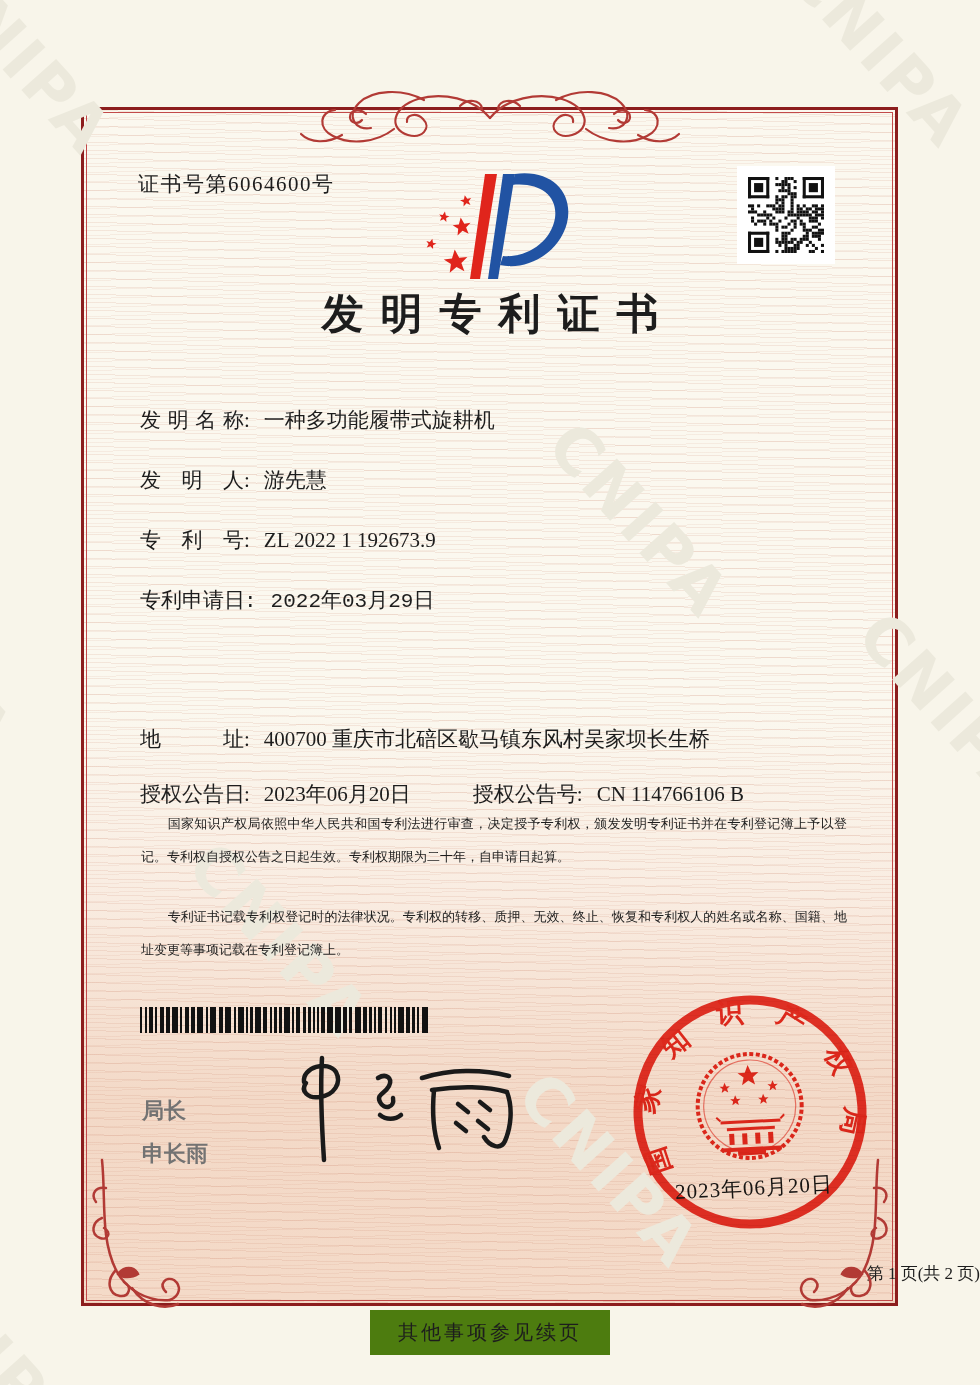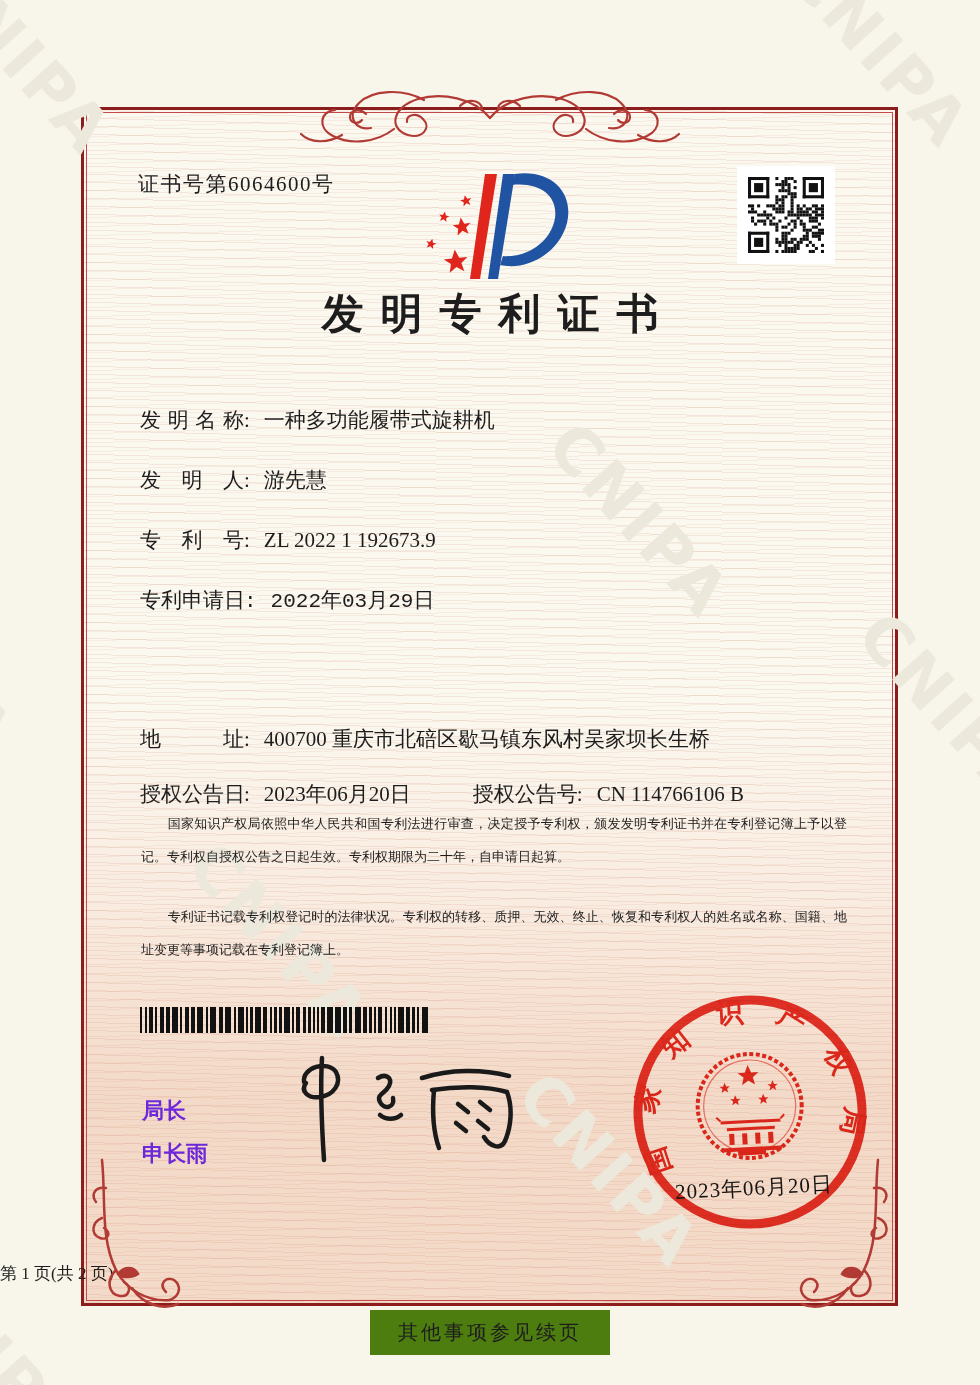--- a/index.html
+++ b/index.html
@@ -22,22 +22,22 @@
   .ct{position:absolute;z-index:5;}
   .orn{position:absolute;z-index:6;pointer-events:none;}
   .cert-no{left:138px;top:170px;font-size:21px;letter-spacing:1.5px;}
   .title{left:0;right:0;top:286px;text-align:center;font-size:42px;font-weight:700;
          letter-spacing:17px;text-indent:17px;}
   .row{left:140px;font-size:21px;white-space:nowrap;}
   .lab{display:inline-block;width:104px;text-align:justify;text-align-last:justify;}
   .lab2{display:inline-block;width:104px;text-align:justify;text-align-last:justify;margin-left:62px;}
   .val{margin-left:14px;}
   .para{left:141px;width:706px;font-size:13px;line-height:33px;text-indent:2.05em;text-align:justify;}
-  .signer{font-family:"Liberation Sans","DejaVu Sans",sans-serif;font-size:22px;font-weight:600;color:#6d28d9;}
-  .pageno{left:0;right:0;top:1262px;text-align:left;font-size:17px;}
+  .signer{font-family:"Liberation Sans","DejaVu Sans",sans-serif;font-size:22px;font-weight:600;color:#737373;}
+  .pageno{left:0;right:0;top:1262px;text-align:right;font-size:17px;}
   .note{left:50%;transform:translateX(-50%);top:1310px;background:#4d7c0f;
         padding:9px 28px;font-size:20px;letter-spacing:3px;white-space:nowrap;}
   .qrbox{left:737px;top:166px;width:98px;height:98px;background:#ffffff;}
   .qrbox svg{position:absolute;left:11px;top:11px;}
   svg{overflow:visible;}
 </style>
 </head>
 <body>
 
 <div class="page">

